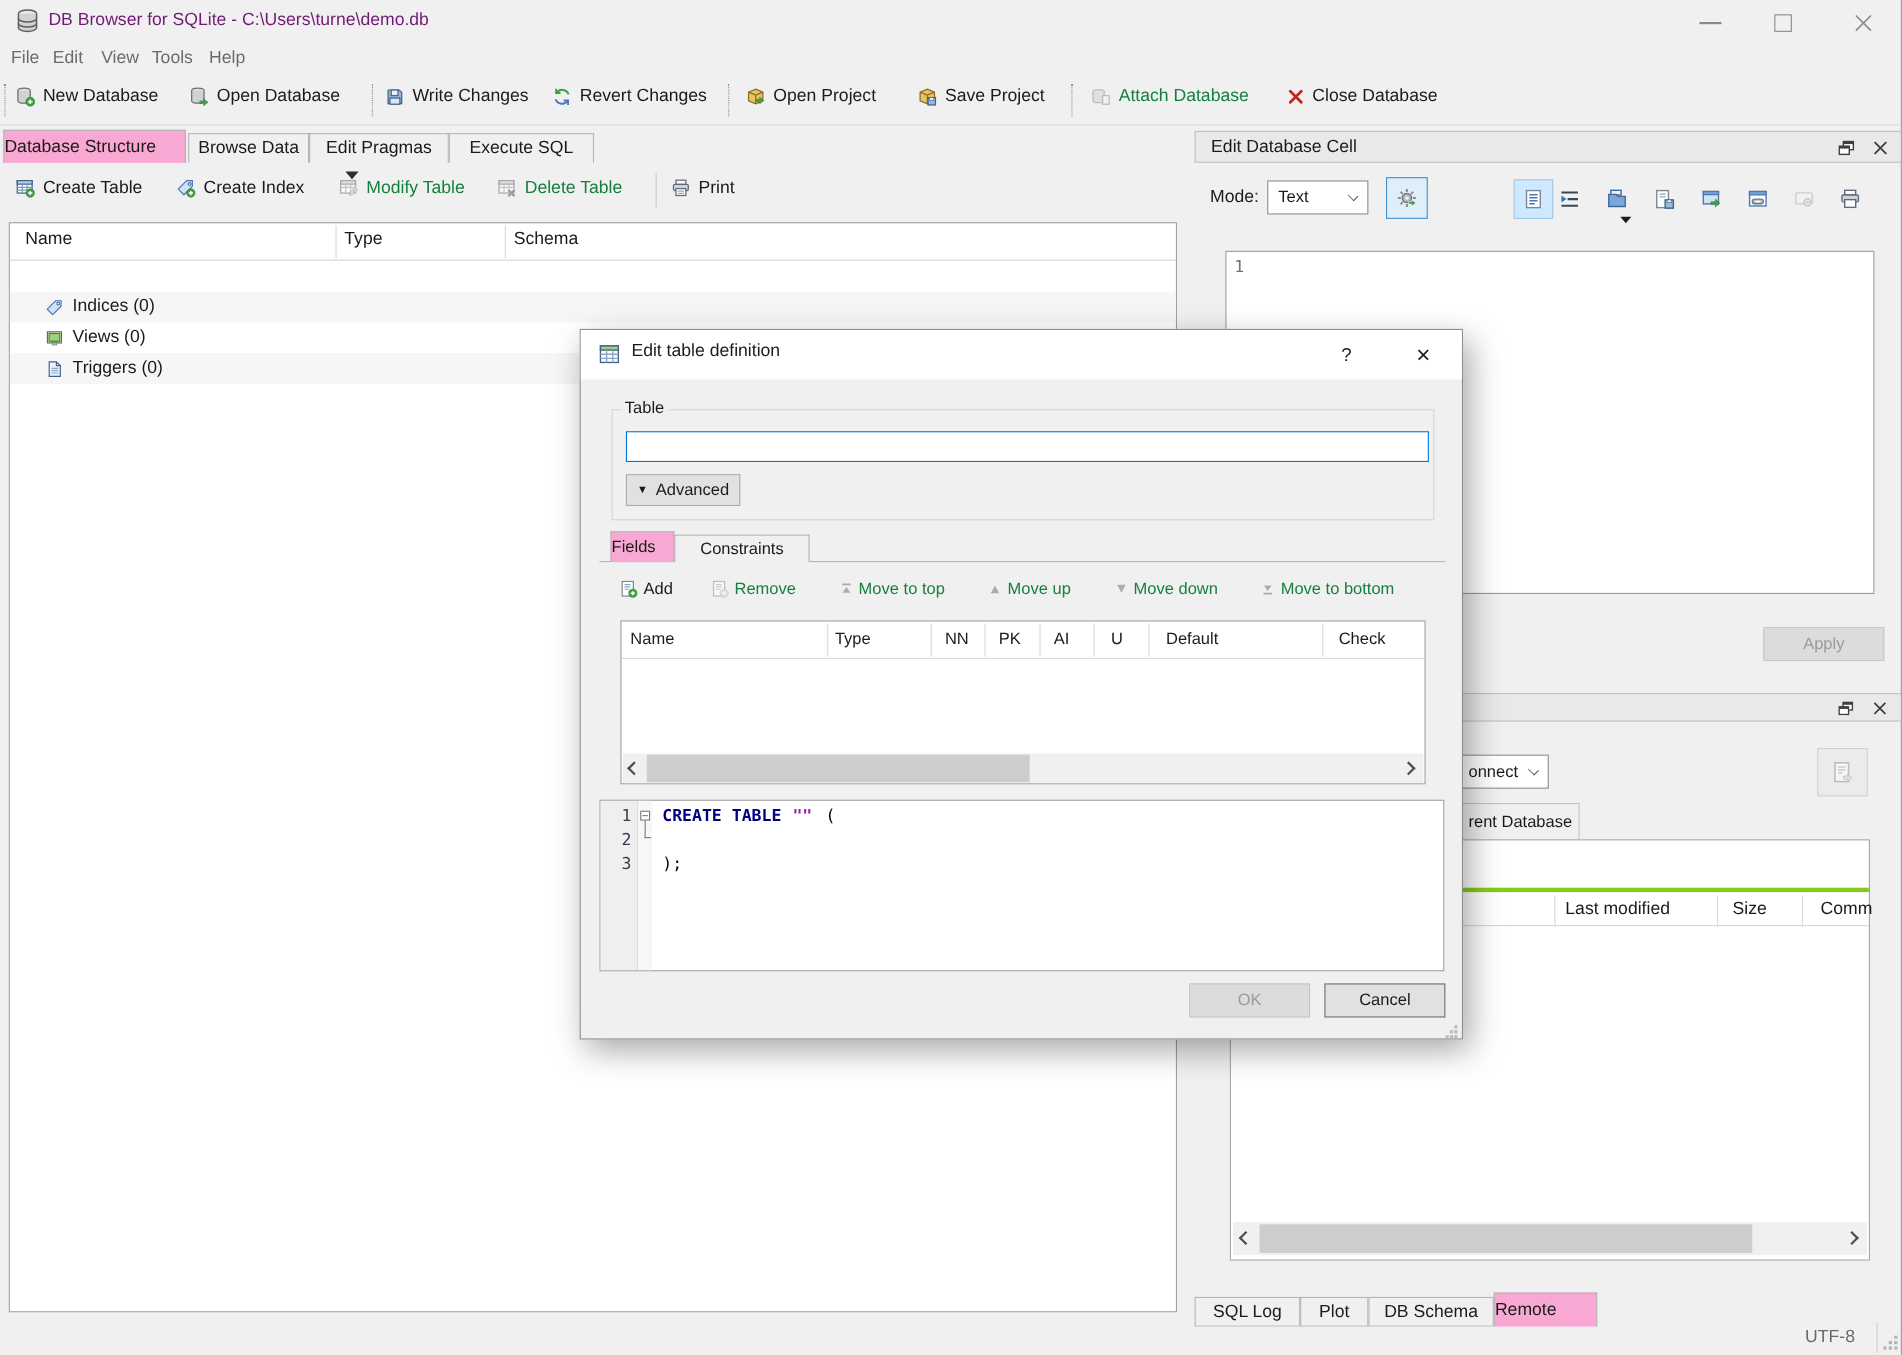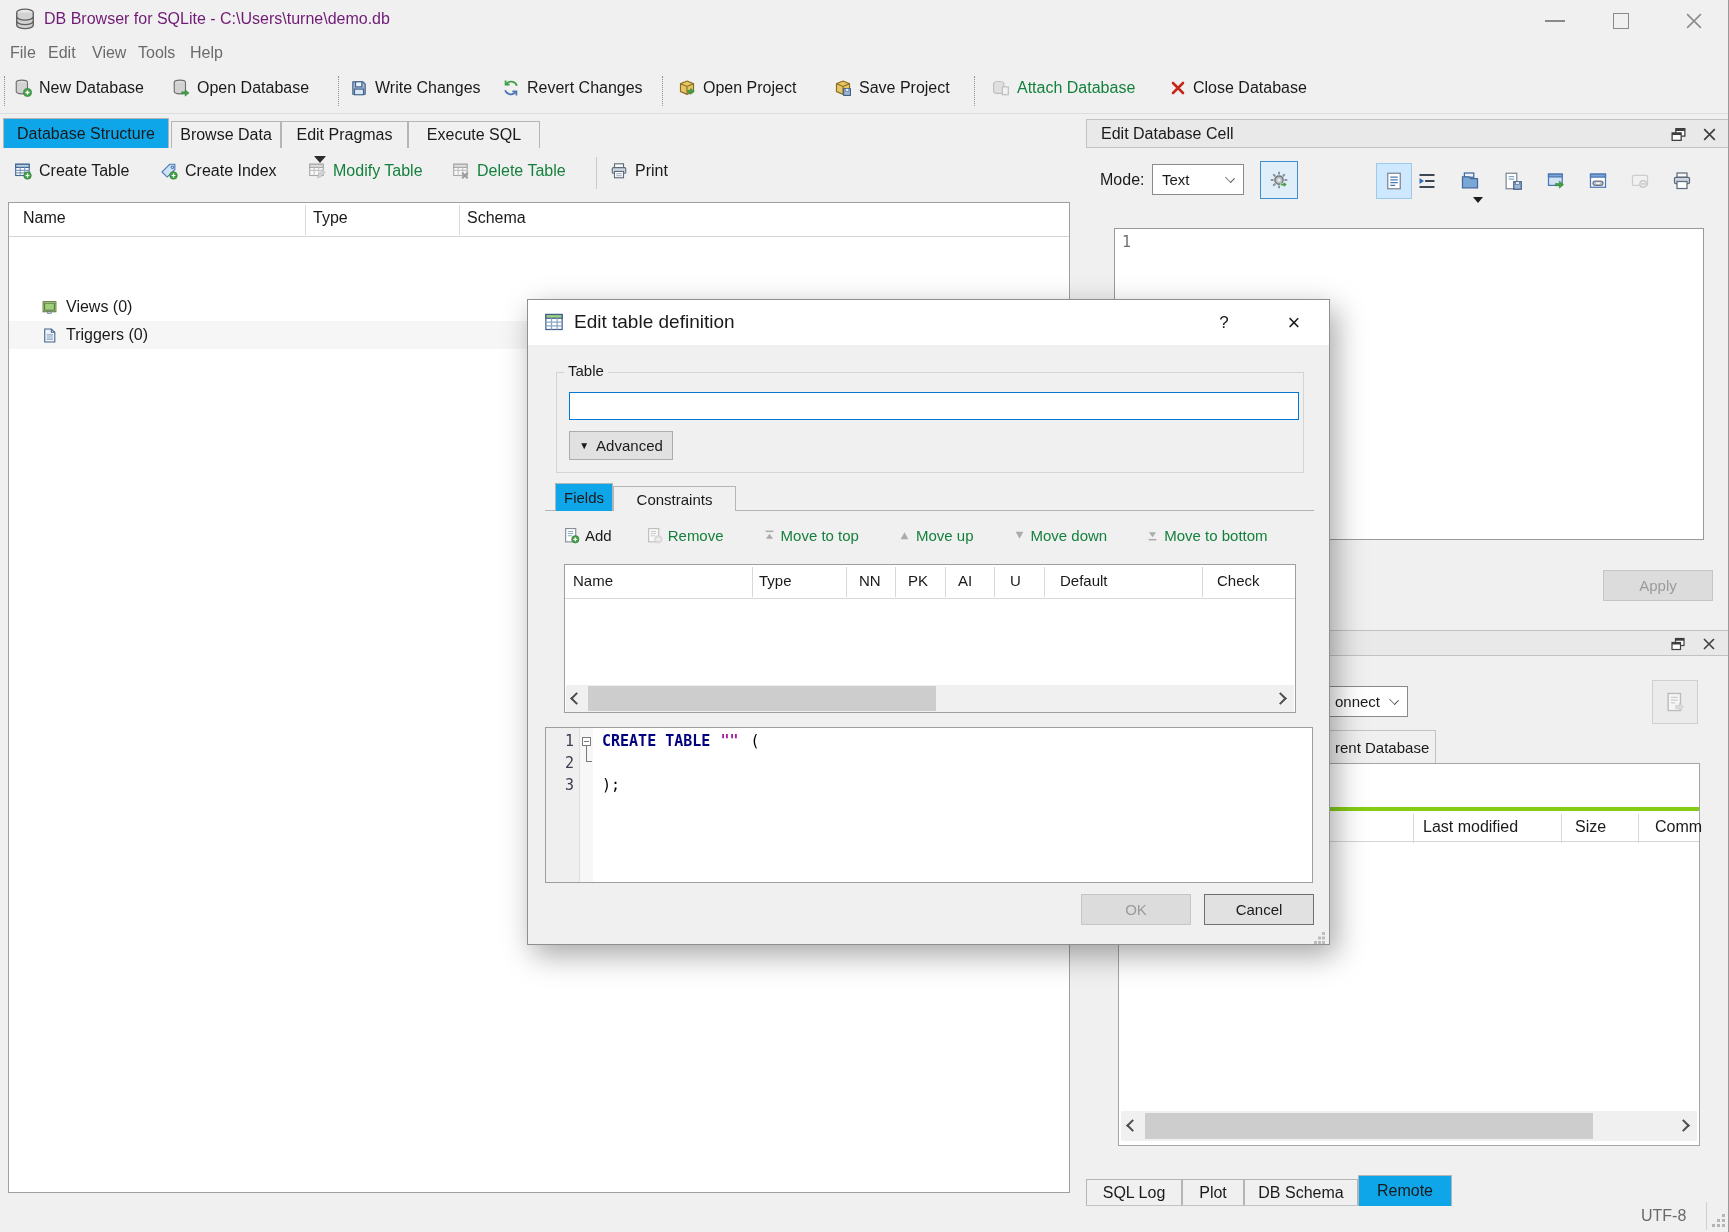--- a/index.html
+++ b/index.html
@@ -5,21 +5,21 @@
 *{margin:0;padding:0;box-sizing:border-box}
 html,body{width:1729px;height:1232px}
 body{position:relative;background:#f0f0f0;font-family:"Liberation Sans",sans-serif;font-size:15px;color:#1a1a1a;overflow:hidden;border-right:1px solid #9a9a9a}
 .abs{position:absolute}
 .row{display:flex;align-items:center}
 .tbtn{display:flex;align-items:center;gap:7px;font-size:16px;white-space:nowrap}
 .dim{color:#15803d}
 .grayed{filter:grayscale(1) opacity(.5)}
 .dotsep{border-left:1px dotted #8f8f8f;height:30px}
 .solsep{border-left:1px solid #c9c9c9;height:32px}
-.tab-active{background:#0ea5e9;border:1px solid #b5b5b5;border-bottom:none;display:flex;align-items:center;justify-content:center;font-size:16px}
+.tab-active{background:#f9a8d4;border:1px solid #b5b5b5;border-bottom:none;display:flex;align-items:center;font-size:16px}
 .tab-idle{background:#f0f0f0;border:1px solid #b5b5b5;border-bottom:none;display:flex;align-items:center;justify-content:center;font-size:16px}
 .btn{background:#e1e1e1;border:1px solid #adadad;display:flex;align-items:center;justify-content:center;font-size:15px}
 .btn-dis{background:#dcdcdc;border:1px solid #c6c6c6;color:#9b9b9b;display:flex;align-items:center;justify-content:center;font-size:15px}
 .combo{background:#fff;border:1px solid #8a8a8a;display:flex;align-items:center;font-size:15px}
 .chev-d{width:8px;height:8px;border-right:1.6px solid #555;border-bottom:1.6px solid #555;transform:rotate(45deg) scale(1,.75);margin-top:-3px}
 .chev-l{width:9px;height:9px;border-left:2px solid #4d4d4d;border-bottom:2px solid #4d4d4d;transform:rotate(45deg)}
 .chev-r{width:9px;height:9px;border-right:2px solid #4d4d4d;border-top:2px solid #4d4d4d;transform:rotate(45deg)}
 .dockhdr{background:#e9e9e9;border:1px solid #c2c2c2;display:flex;align-items:center}
 .thumb{background:#cdcdcd}
 .track{background:#f0f0f0}
@@ -234,20 +234,29 @@
 
 <div class="abs" style="left:8px;top:202px;width:1062px;height:991px;background:#fff;border:1px solid #a0a0a0">
   <div class="abs" style="left:0;top:0;width:100%;height:34px;border-bottom:1px solid #d5d5d5">
     <span class="abs treelabel" style="left:14px;top:6px">Name</span>
     <span class="abs treelabel" style="left:304px;top:6px">Type</span>
     <span class="abs treelabel" style="left:458px;top:6px">Schema</span>
     <div class="abs" style="left:296px;top:2px;width:1px;height:30px;background:#d8d8d8"></div>
     <div class="abs" style="left:450px;top:2px;width:1px;height:30px;background:#d8d8d8"></div>
   </div>
 
+  <div class="abs row" style="left:0;top:62px;width:100%;height:28px;background:#f6f6f6">
+    <span style="margin-left:32px">
+        <svg width="17" height="17" viewBox="0 0 16 16">
+          <path d="M1.8 9.5L9 2.3h4.7V7l-7.2 7.2z" fill="#cfe3f5" stroke="#4b77b5"></path>
+          <circle cx="11.3" cy="4.7" r="1.2" fill="#fff" stroke="#4b77b5"></circle>
+        </svg>
+      </span>
+    <span class="treelabel" style="margin-left:8px">Indices (0)</span>
+  </div>
   <div class="abs row" style="left:0;top:90px;width:100%;height:28px">
     <span style="margin-left:32px">
         <svg width="17" height="17" viewBox="0 0 16 16">
           <rect x="2" y="2.5" width="12" height="9.5" fill="#eef6ee" stroke="#56792f"></rect>
           <rect x="3.4" y="3.9" width="9.2" height="6.7" fill="#9fd07e" stroke="#56792f"></rect>
           <rect x="6" y="12" width="4" height="1.8" fill="#b9c7d6" stroke="#5f6b7a" stroke-width=".5"></rect>
         </svg>
       </span>
     <span class="treelabel" style="margin-left:8px">Views (0)</span>
   </div>
@@ -447,21 +456,21 @@
 <div class="abs" style="left:527px;top:299px;width:803px;height:646px;background:#f0f0f0;border:1px solid #8f8f8f;box-shadow:6px 10px 28px rgba(0,0,0,.35);z-index:50">
 
   <div class="abs" style="left:0;top:0;width:801px;height:45px;background:#fff">
     <span class="abs" style="left:16px;top:12px">
         <svg width="20" height="20" viewBox="0 0 16 16">
           <rect x="1.5" y="2" width="13" height="12" fill="#fff" stroke="#41628c"></rect>
           <rect x="1.5" y="2" width="13" height="3" fill="#9fd07e" stroke="#41628c"></rect>
           <path d="M6 5v9M10.5 5v9M1.5 8h13M1.5 11h13" stroke="#8aa6c4" fill="none"></path>
         </svg>
       </span>
-    <span class="abs" style="left:46px;top:11px;font-size:19px">Edit table definition</span>
+    <span class="abs" style="left:46px;top:11px;font-size:16px">Edit table definition</span>
     <span class="abs" style="left:666px;top:0;width:60px;height:45px;display:flex;align-items:center;justify-content:center;font-size:17px;color:#1a1a1a">?</span>
     <span class="abs" style="left:736px;top:0;width:60px;height:45px;display:flex;align-items:center;justify-content:center;font-size:22px;color:#1a1a1a">×</span>
   </div>
 
   <div class="abs" style="left:28px;top:72px;width:748px;height:101px;border:1px solid #d4d4d4"></div>
   <span class="abs" style="left:36px;top:62px;background:#f0f0f0;padding:0 4px">Table</span>
   <input class="abs" style="left: 41px; top: 92px; width: 730px; height: 28px; border: 1px solid rgb(0, 120, 215); background: rgb(255, 255, 255); font-size: 15px; padding: 0px 6px; outline: none; font-family: inherit;" value="">
   <div class="abs btn" style="left:41px;top:131px;width:104px;height:29px;gap:7px">
     <span style="font-size:10px">▼</span>
     <span>Advanced</span>

